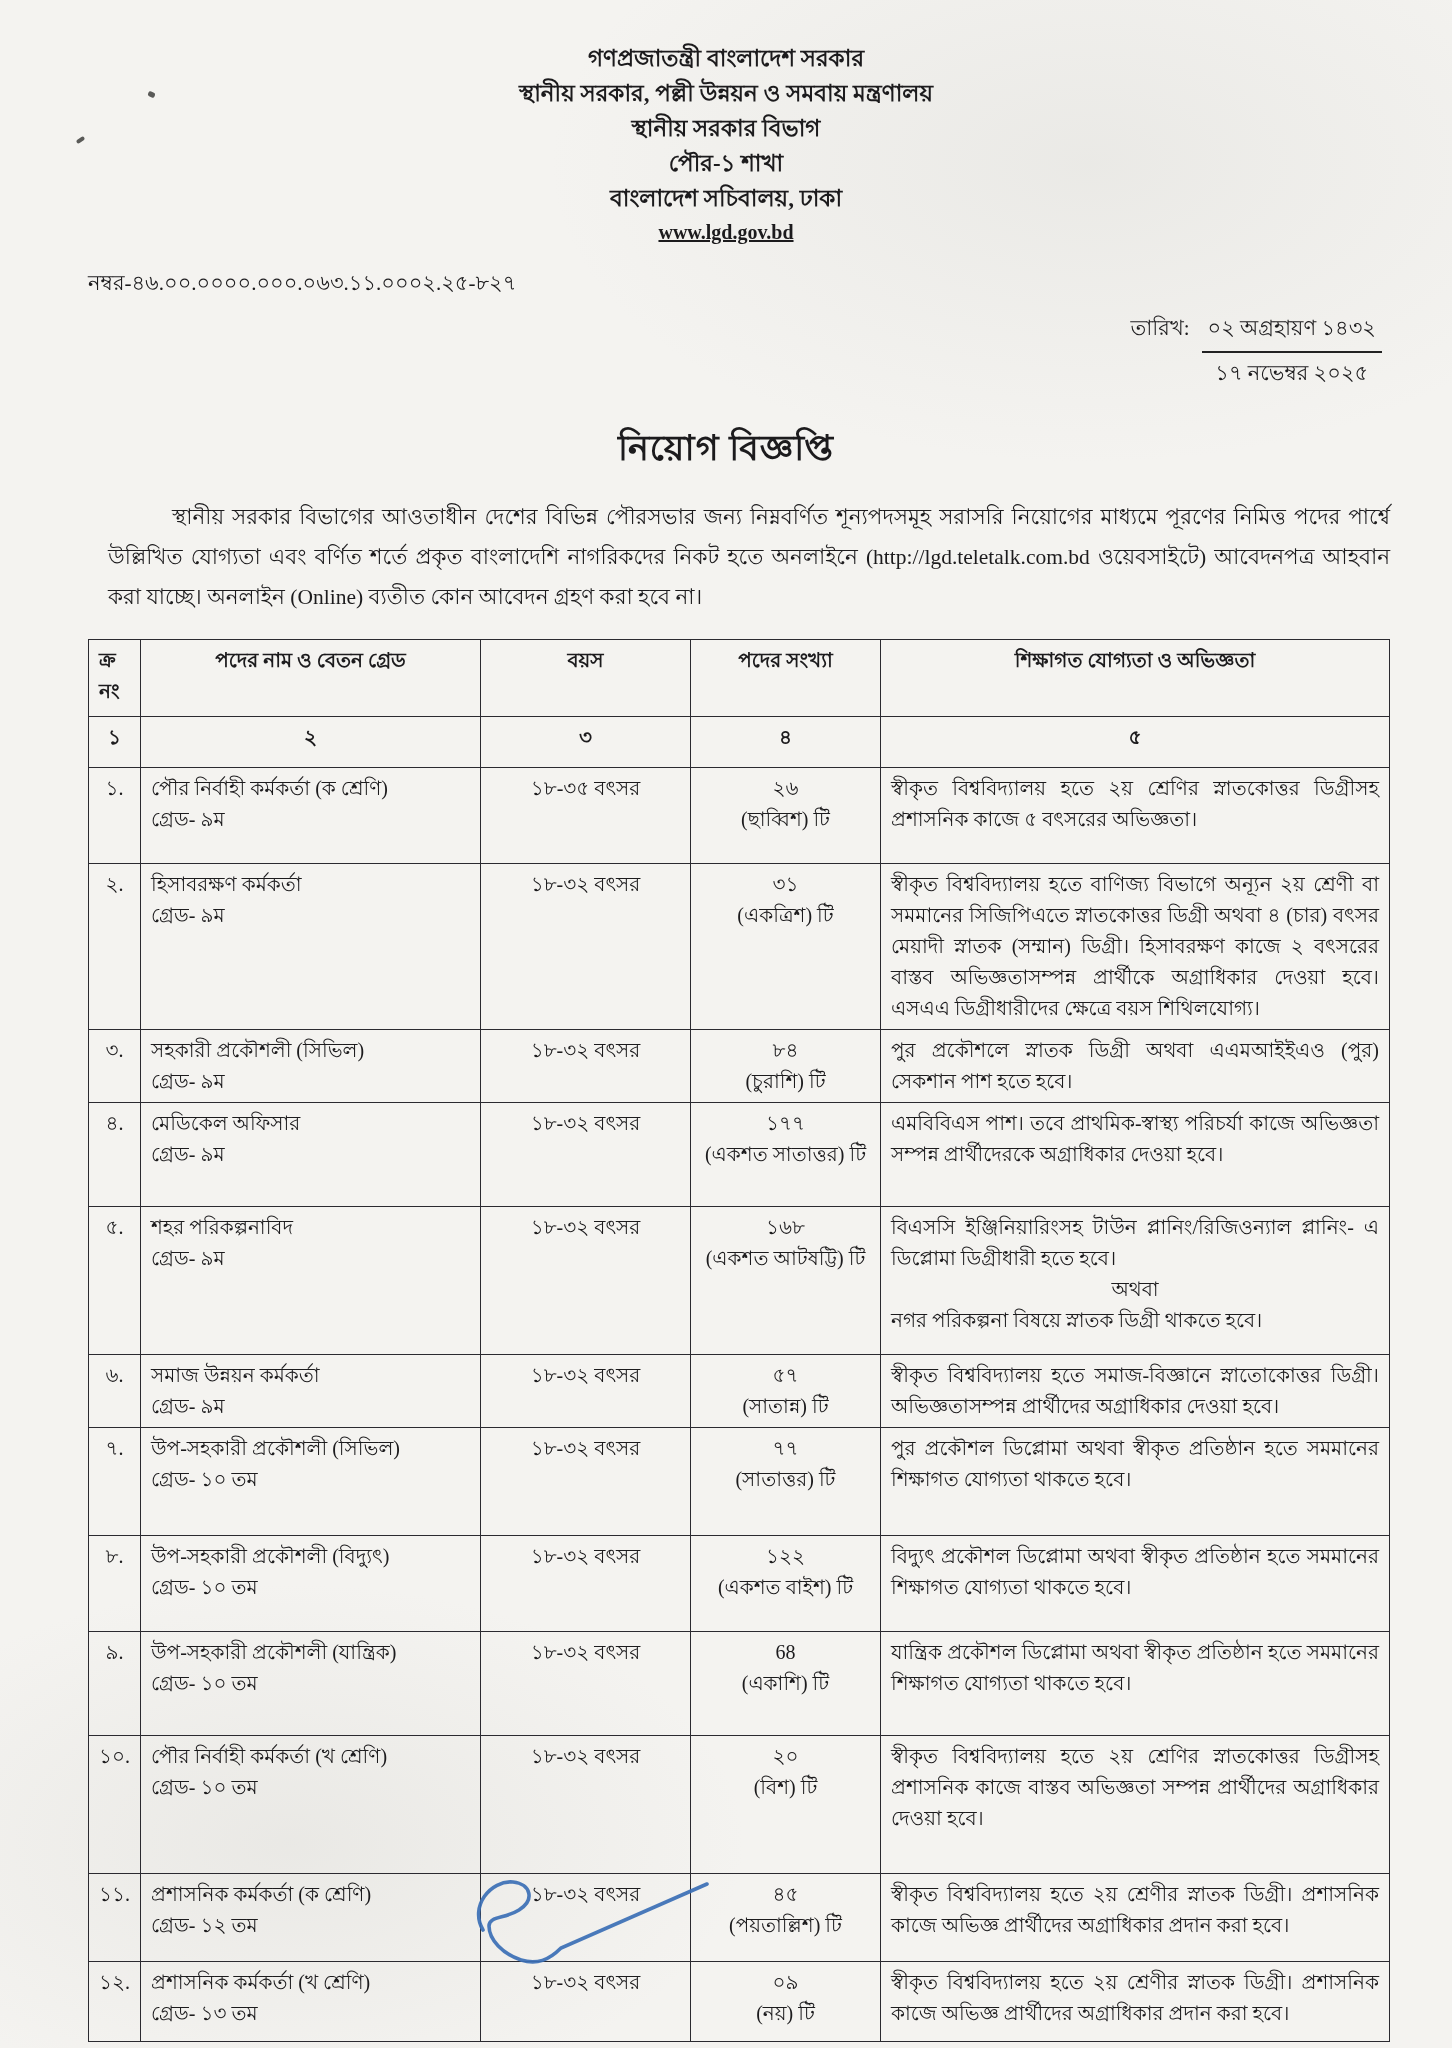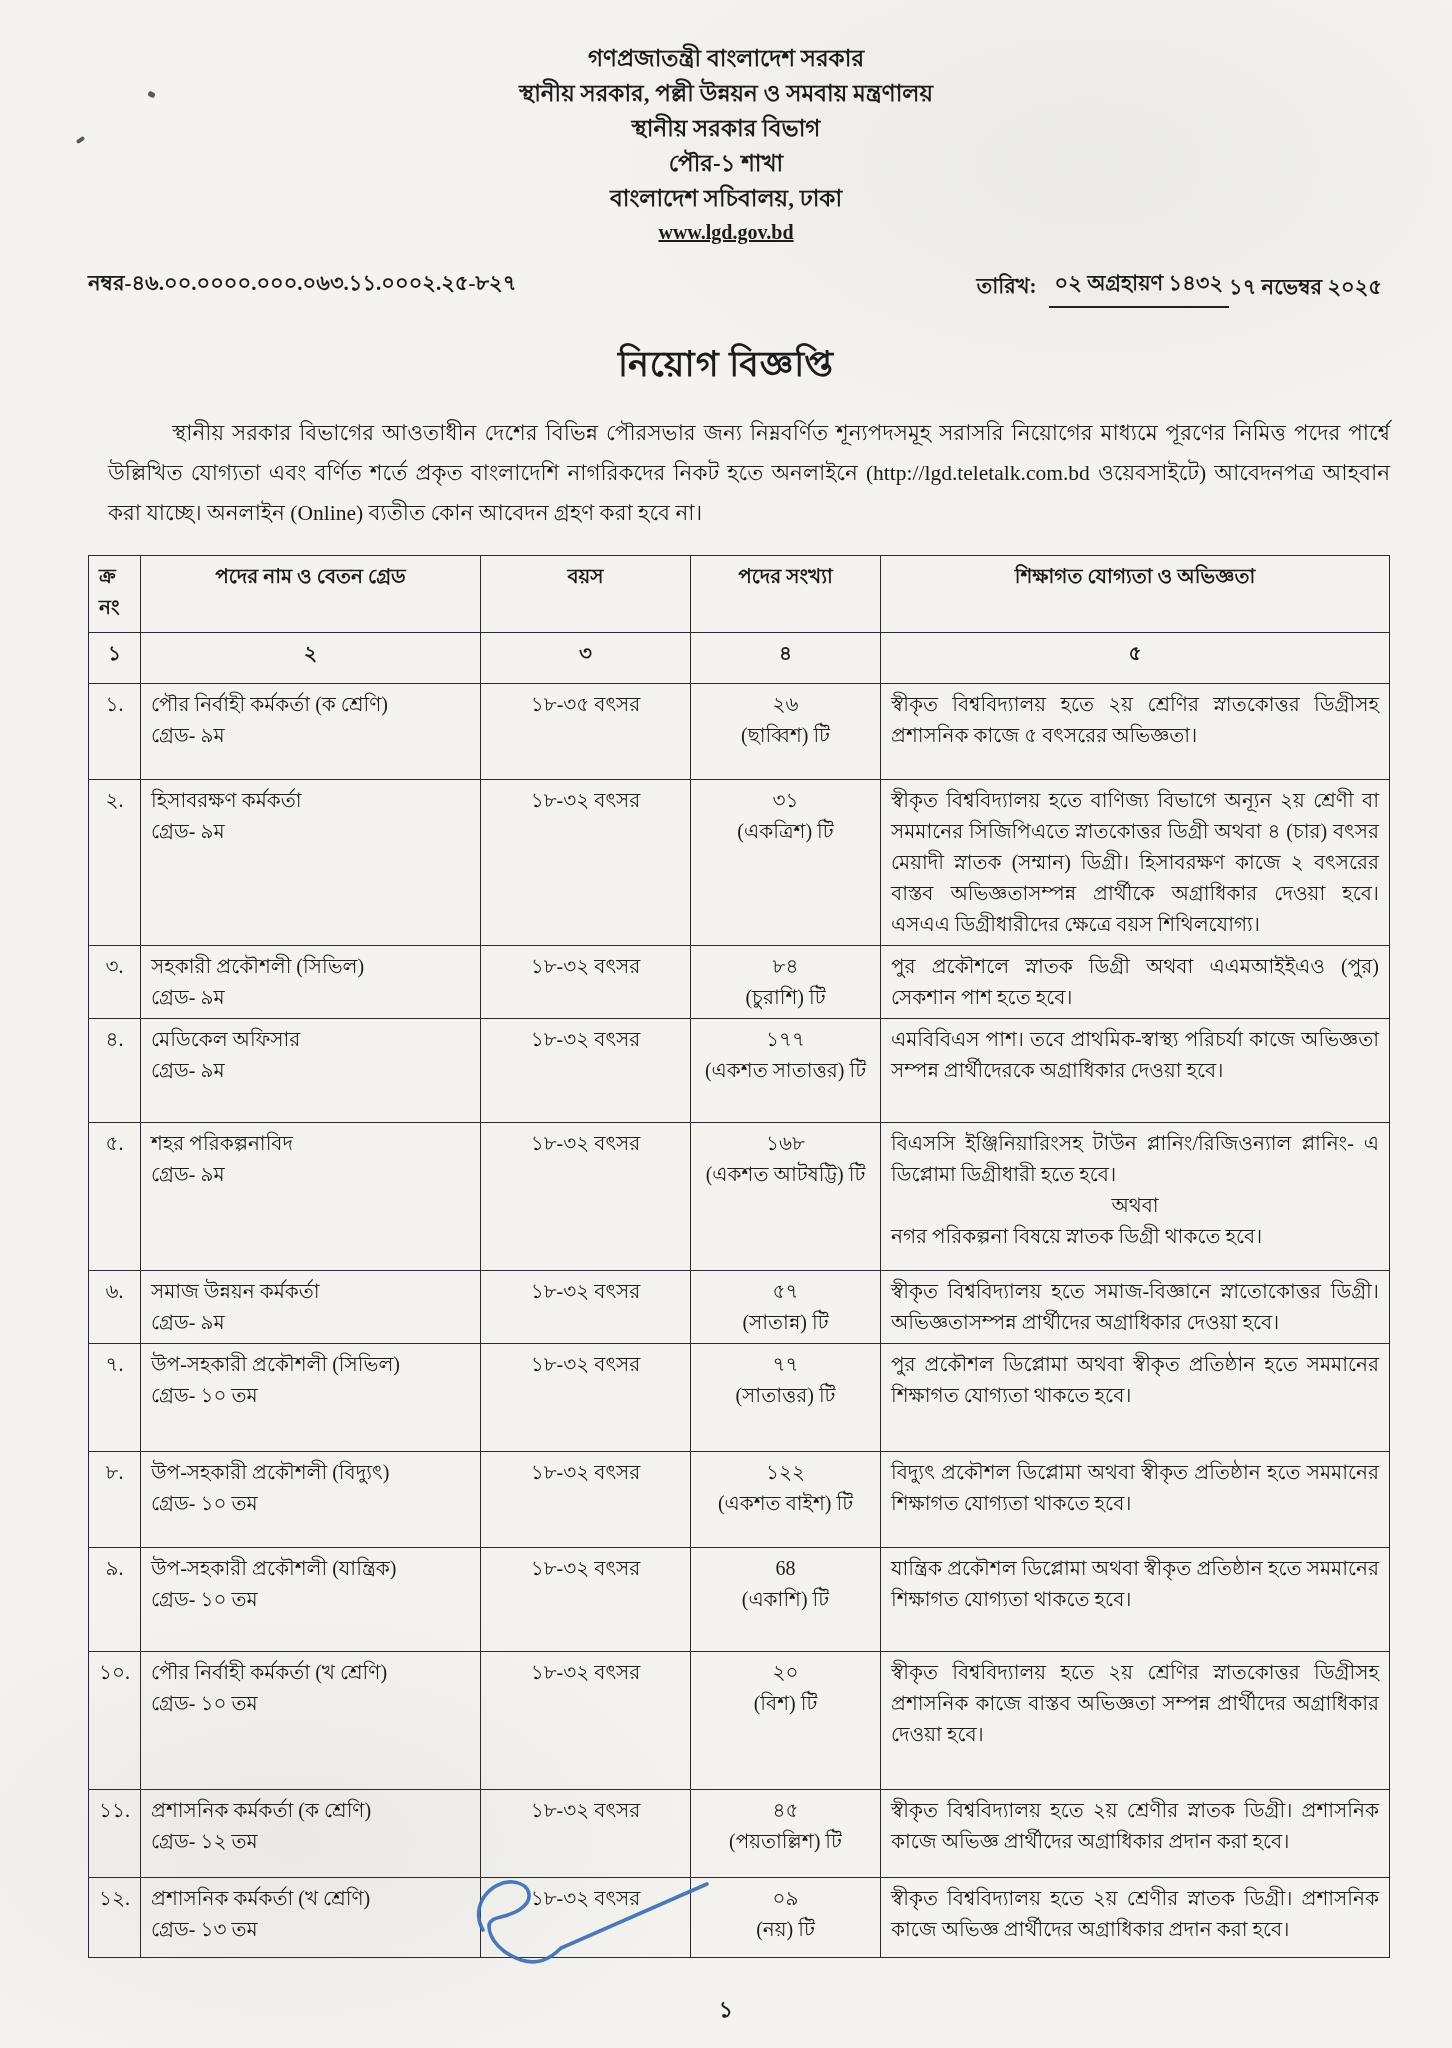--- a/index.html
+++ b/index.html
@@ -17,24 +17,24 @@
   .page{position:relative;width:100%;height:100%;}
 
   
   .letterhead{ text-align:center; padding-top:42px; line-height:1.52; }
   .letterhead .l{ font-size:23px; font-weight:bold; }
   .letterhead .site{ font-size:20px; font-weight:bold; text-decoration:underline; }
 
   
   .memo-row{
     display:flex; justify-content:space-between; align-items:flex-start;
-    margin:20px 70px 0 88px; font-size:21px; font-weight:bold;
+    margin:20px 70px 0 88px; font-size:21px; font-weight:normal;
   }
   .date-block{ display:flex; align-items:center; gap:12px; }
-  .date-stack{ display:flex; flex-direction:row; text-align:center; }
+  .date-stack{ display:flex; flex-direction:column; text-align:center;margin-top:45px; }
   .date-top{ padding:0 6px 4px 6px; border-bottom:2px solid #222; }
   .date-bottom{ padding-top:4px; }
 
   .notice-title{
     text-align:center; font-size:35px; font-weight:bold; margin-top:29px; letter-spacing:1px;
   }
 
   .intro{
     margin:18px 62px 22px 108px;
     font-size:21.5px; line-height:1.85; text-align:justify; text-indent:64px; font-weight:500;

